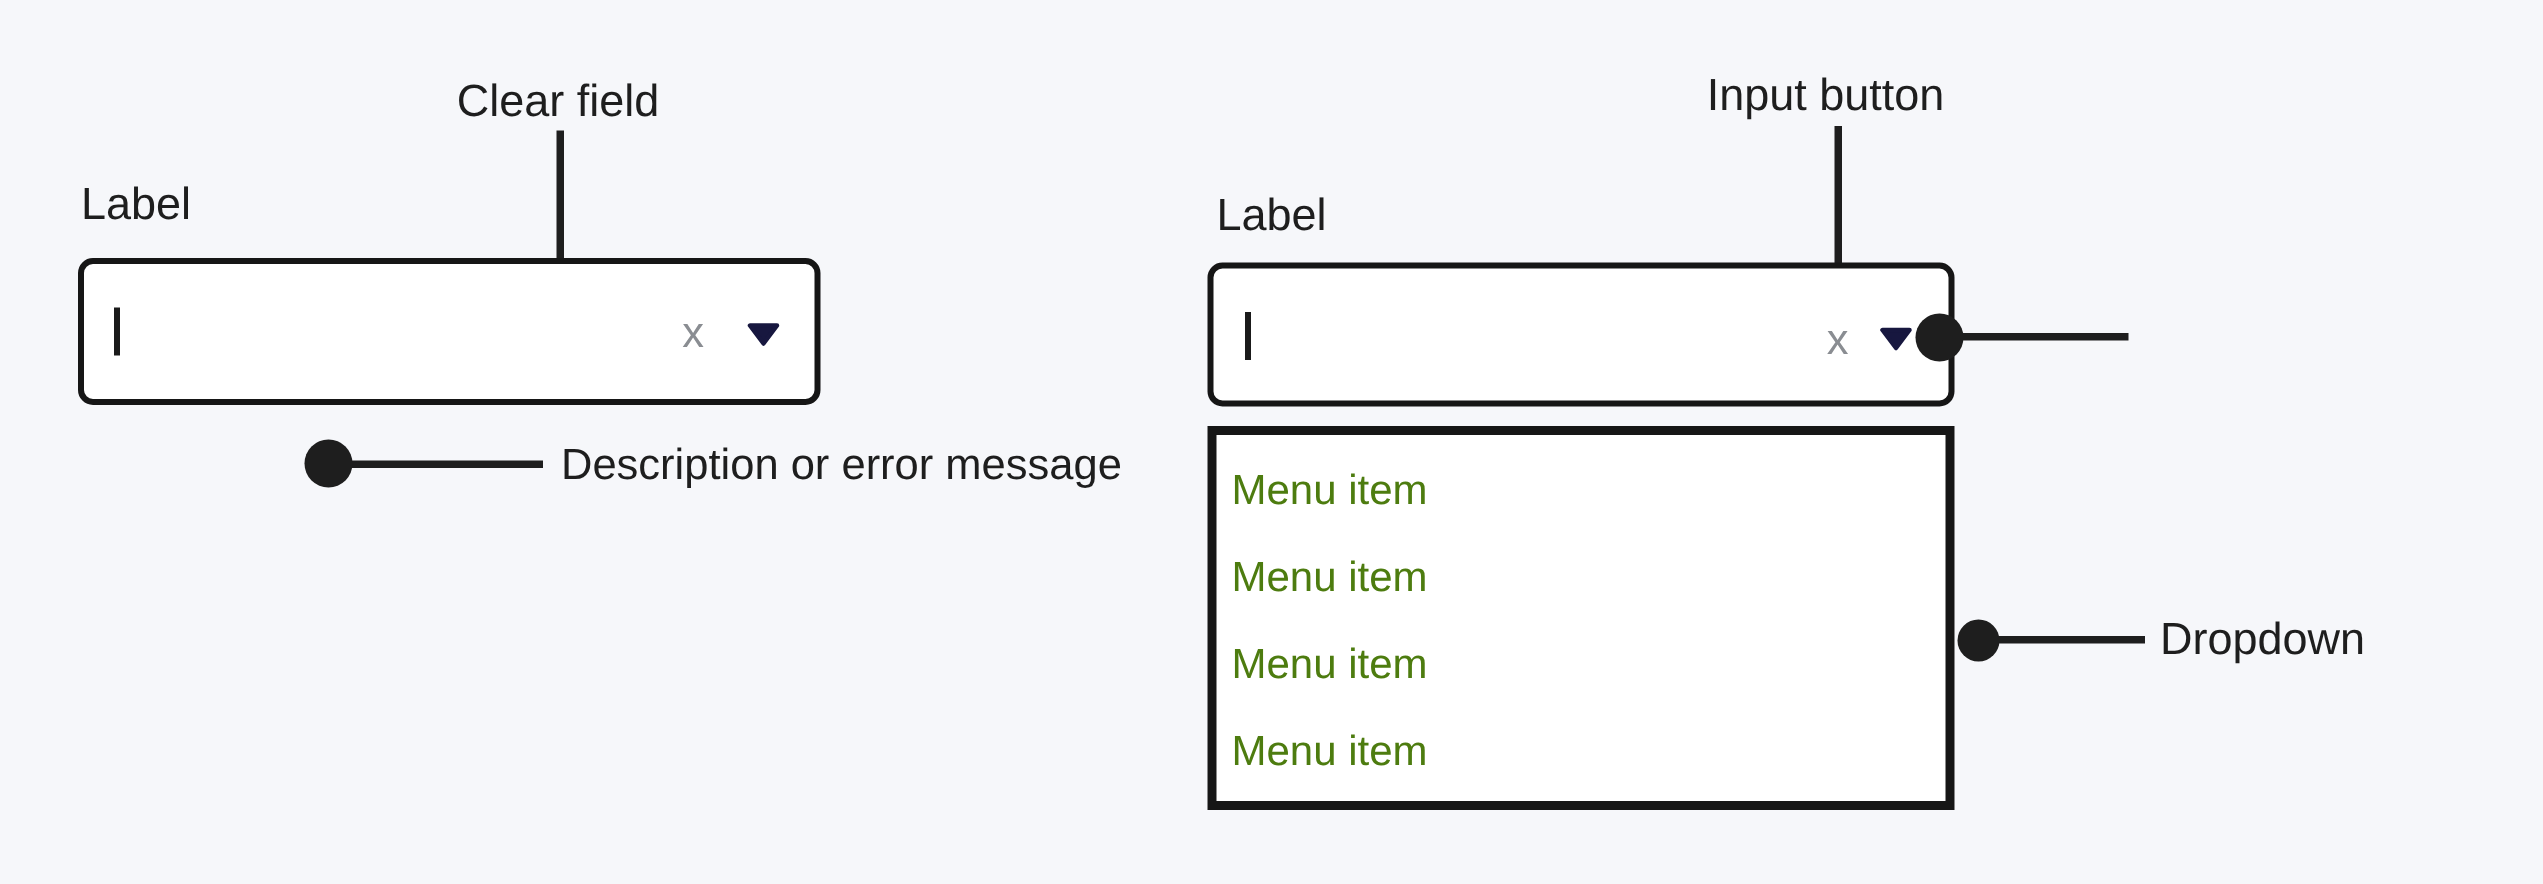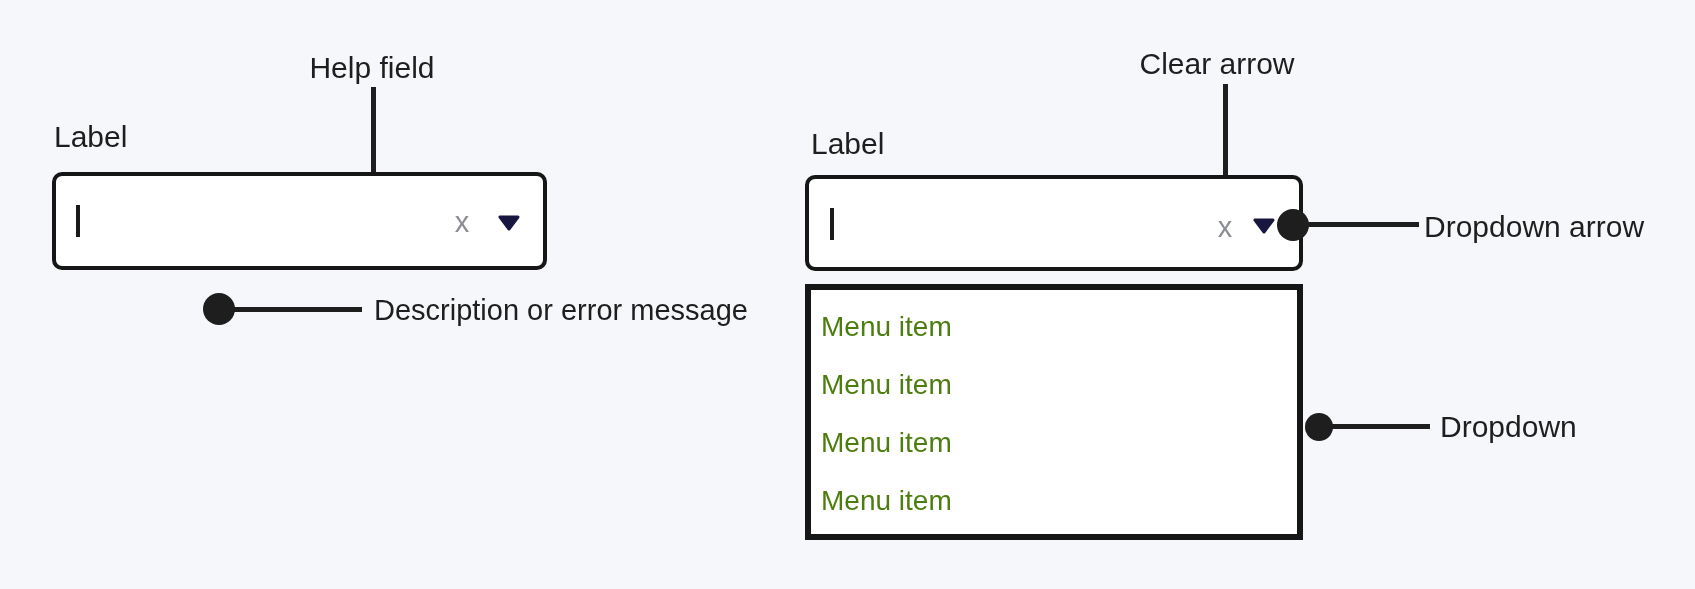--- a/index.html
+++ b/index.html
@@ -62,53 +62,52 @@
     font-size:28px;
     color:#4d7c0f;
     white-space:nowrap;
   }
 </style>
 </head>
 <body>
 
 <div class="canvas">
 
-  <div class="ann" style="left:301px;top:50px;width:142px;text-align:center;">Help field</div>
+  <div class="ann" style="left:301px;top:50px;width:142px;text-align:center;">Clear field</div>
   <div class="vline" style="left:371px;top:87px;height:98px;"></div>
   <div class="dot" style="left:358px;top:181px;"></div>
 
   <div class="ann" style="left:54px;top:119px;">Label</div>
 
   <div class="inputbox" style="left:52px;top:172px;width:495px;height:98px;"></div>
   <div class="caret" style="left:76px;top:205px;"></div>
   <div class="clear-x" style="left:447px;top:207px;">x</div>
   <svg class="tri" style="left:497px;top:215px;" width="24" height="16" viewBox="0 0 24 16">
     <path d="M3 2 L21 2 L12 14 Z" fill="#17173f" stroke="#17173f" stroke-width="3" stroke-linejoin="round"></path>
   </svg>
 
   <div class="hline" style="left:220px;top:307px;width:142px;"></div>
   <div class="dot" style="left:203px;top:293px;"></div>
   <div class="ann" style="left:374px;top:292px;font-size:29px;">Description or error message</div>
 
-  <div class="ann" style="left:1130px;top:46px;width:174px;text-align:center;">Clear arrow</div>
+  <div class="ann" style="left:1130px;top:46px;width:174px;text-align:center;">Input button</div>
   <div class="vline" style="left:1223px;top:84px;height:104px;"></div>
   <div class="dot" style="left:1209px;top:186px;"></div>
 
   <div class="ann" style="left:811px;top:126px;">Label</div>
 
   <div class="inputbox" style="left:805px;top:175px;width:498px;height:96px;"></div>
   <div class="caret" style="left:830px;top:208px;"></div>
   <div class="clear-x" style="left:1210px;top:212px;">x</div>
   <svg class="tri" style="left:1252px;top:218px;" width="24" height="16" viewBox="0 0 24 16">
     <path d="M3 2 L21 2 L12 14 Z" fill="#17173f" stroke="#17173f" stroke-width="3" stroke-linejoin="round"></path>
   </svg>
 
   <div class="dot" style="left:1277px;top:209px;"></div>
   <div class="hline" style="left:1295px;top:222px;width:124px;"></div>
-  <div class="ann" style="left:1424px;top:209px;">Dropdown arrow</div>
 
   <div class="overlay-box" style="left:805px;top:284px;width:498px;height:256px;">
     <div class="menu-item">Menu item</div>
     <div class="menu-item">Menu item</div>
     <div class="menu-item">Menu item</div>
     <div class="menu-item">Menu item</div>
   </div>
 
   <div class="dot sm" style="left:1305px;top:413px;"></div>
   <div class="hline" style="left:1326px;top:424px;width:104px;"></div>

